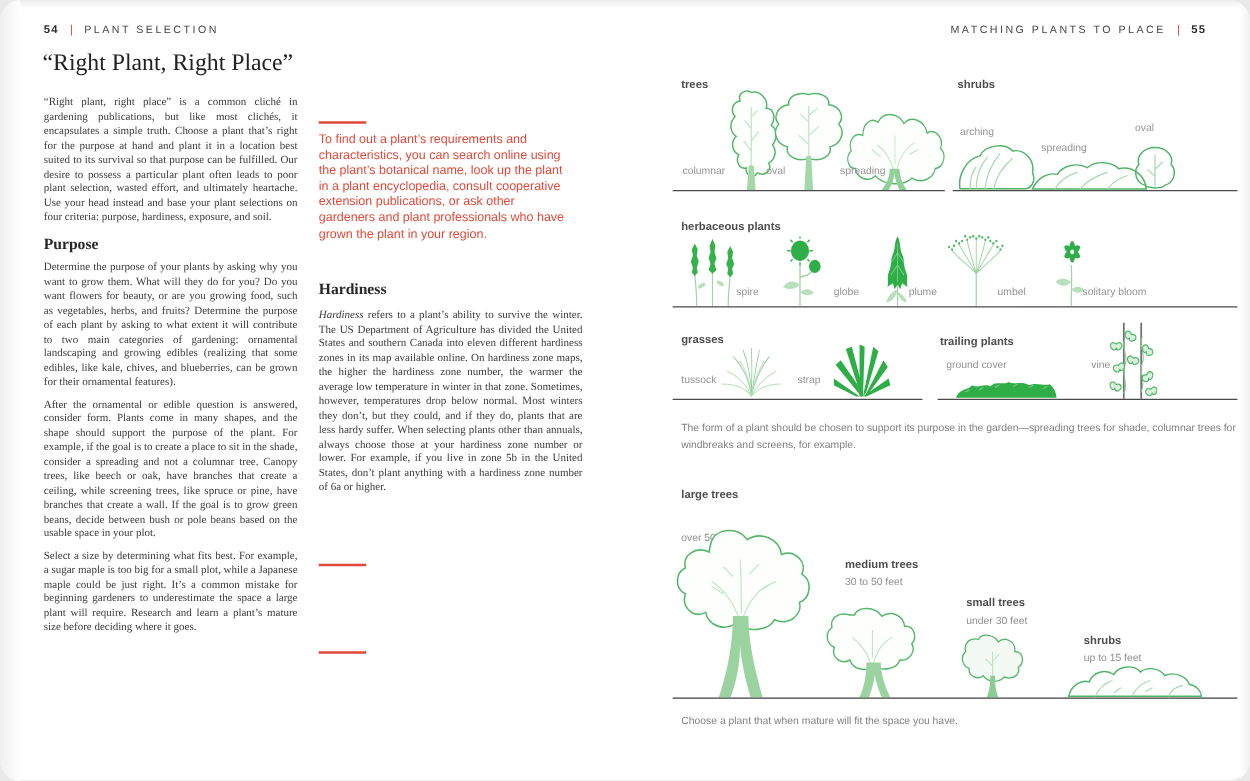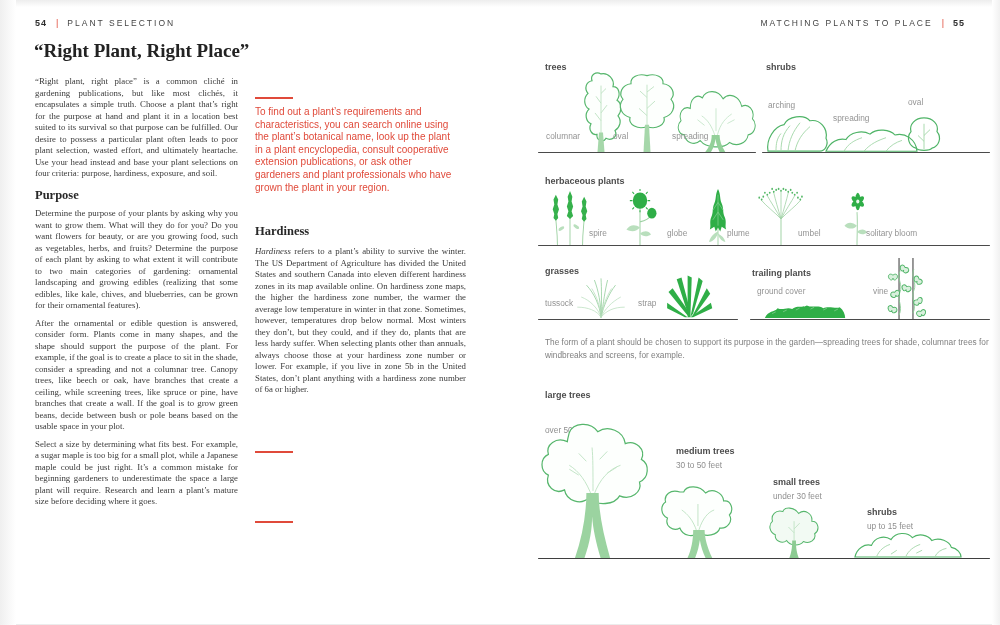--- a/index.html
+++ b/index.html
@@ -8,33 +8,33 @@
     --green-line:#56b66c;
     --green-solid:#2fae47;
     --green-light:#a9d9ae;
     --green-vein:#c2e4c6;
     --trunk:#9bd3a0;
     --label:#949494;
   }
   *{box-sizing:border-box;}
   body{margin:0;background:#e9e9e9;font-family:"Liberation Sans",sans-serif;}
   .spread{position:relative;width:1000px;height:625px;background:#ffffff;overflow:hidden;
-          box-shadow:inset 0 0 0 1px #ececec;}
+          box-shadow:inset 0 0 0 1px #ececec;border-radius:17px;}
   .edge-top{position:absolute;top:0;left:0;right:0;height:7px;background:linear-gradient(#ededed,#ffffff);}
   .edge-left{position:absolute;top:0;left:0;bottom:0;width:16px;background:linear-gradient(90deg,#efefef,#ffffff);}
   .edge-right{position:absolute;top:0;right:0;bottom:0;width:8px;background:linear-gradient(270deg,#f1f1f1,#ffffff);}
   .abs{position:absolute;}
 
   
   .runhead{font-size:8.5px;letter-spacing:2px;color:#444;display:flex;align-items:center;gap:9px;}
   .runhead .pgnum{font-weight:bold;color:#2e2e2e;letter-spacing:1px;font-size:9px;}
   .runhead .pipe{color:var(--red);font-size:9px;letter-spacing:0;}
 
   
-  .booktitle{font-family:"Liberation Serif",serif;font-size:19px;color:#222;font-weight:bold;}
+  .booktitle{font-family:"Liberation Serif",serif;font-size:19px;color:#222;}
   .serifcol{font-family:"Liberation Serif",serif;font-size:8.8px;line-height:11.5px;color:var(--ink);text-align:justify;}
   .serifcol p{margin:0 0 6px;}
   .subhead{font-family:"Liberation Serif",serif;font-weight:bold;font-size:12.5px;color:#282828;margin:10px 0 7px;}
   .callout{font-family:Liberation Sans, sans-serif;font-size:10px;line-height:12.6px;color:var(--red);}
   .redrule{width:38px;height:2px;background:var(--red);}
   .ital{font-style:italic;}
 
   
   .sec-title{font-size:9px;font-weight:bold;color:#4d4d4d;}
   .form-label{font-size:8.3px;color:var(--label);}
@@ -291,13 +291,14 @@
   <div class="abs sec-title" style="left:867px;top:507px;">shrubs</div>
   <div class="abs size-sub" style="left:867px;top:519px;">up to 15 feet</div>
 
   <svg class="abs" style="left:852px;top:527px;" width="112" height="31" viewBox="0 0 115 32" preserveAspectRatio="none">
     <path d="M3,31 C5,22 13,17 20,19 C23,11 33,8 40,13 C45,5 57,5 62,11 C68,6 78,8 82,14 C90,10 100,15 102,21 C108,22 112,27 112,31 Z" fill="none" stroke="#4fb467" stroke-width="1.2"></path>
     <path d="M25,31 C28,24 33,20 39,18 M55,31 C58,24 64,20 70,18 M85,31 C87,26 92,23 97,22 M40,28 L46,24 M66,27 L72,24" stroke="#a9d9ae" fill="none" stroke-width="1"></path>
   </svg>
 
   <div class="ground" style="left:538px;top:558px;width:452px;background:#3f3f3f;"></div>
 
+  <div class="abs caption" style="left:545px;top:570px;width:445px;">Choose a plant that when mature will fit the space you have.</div>
 </div>
 
 </body></html>

